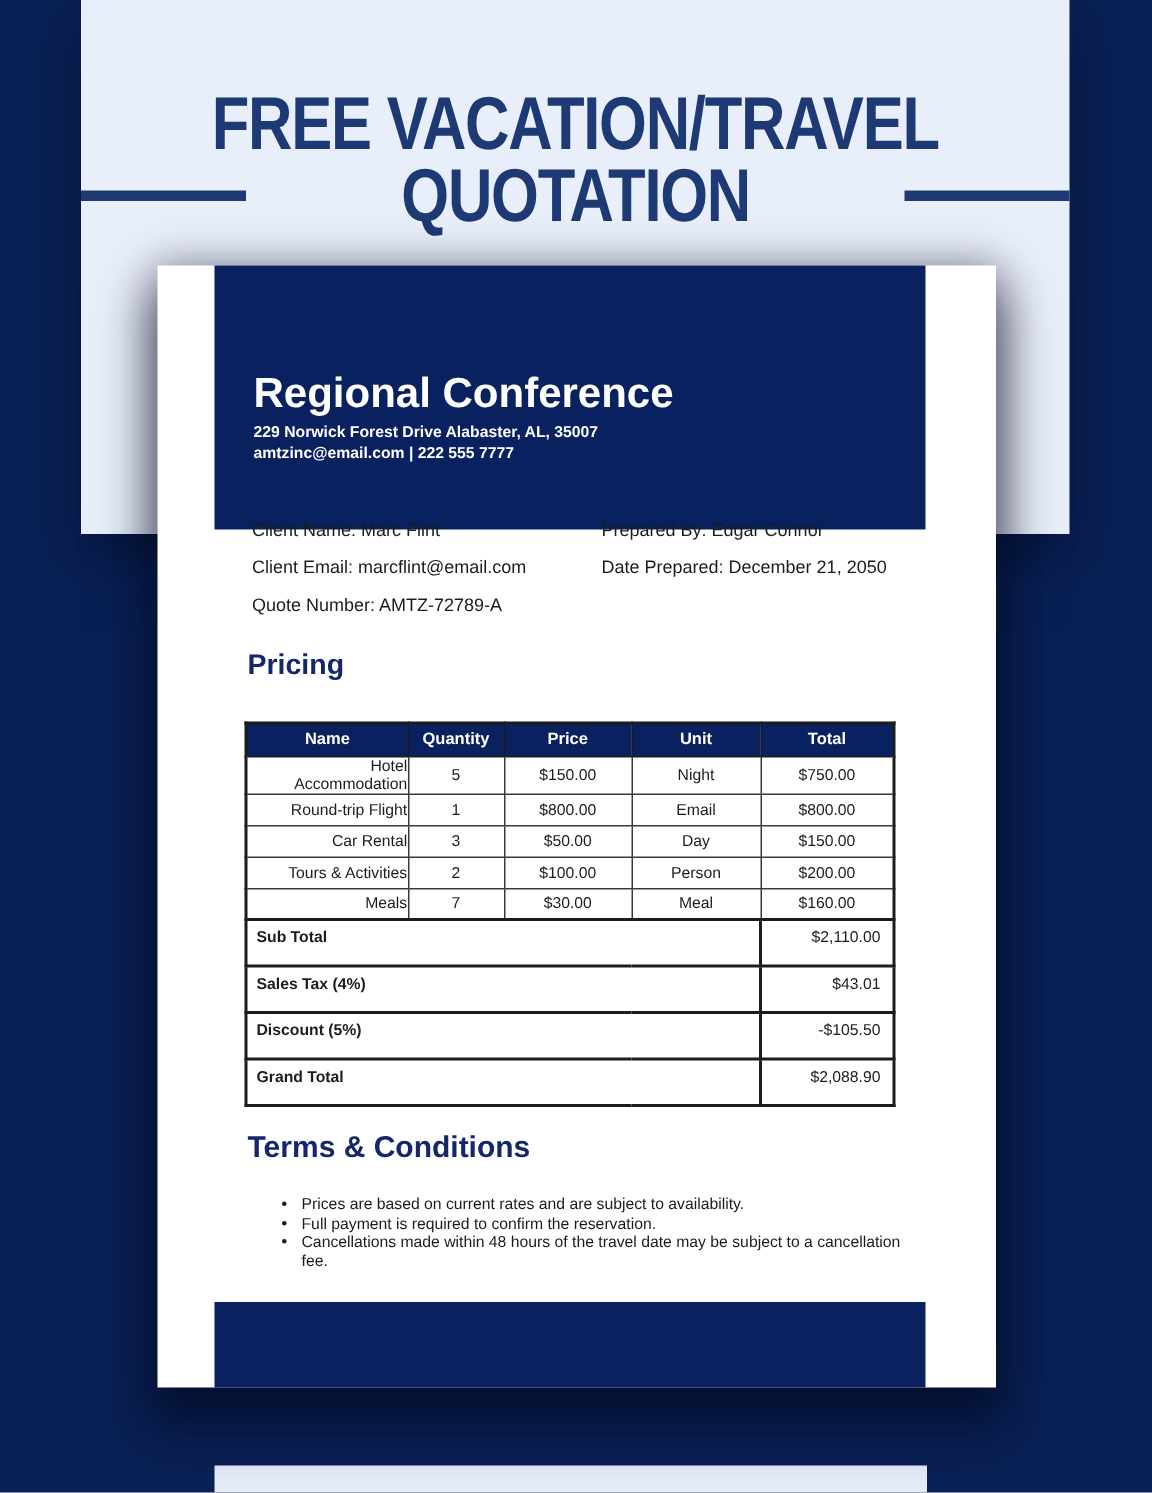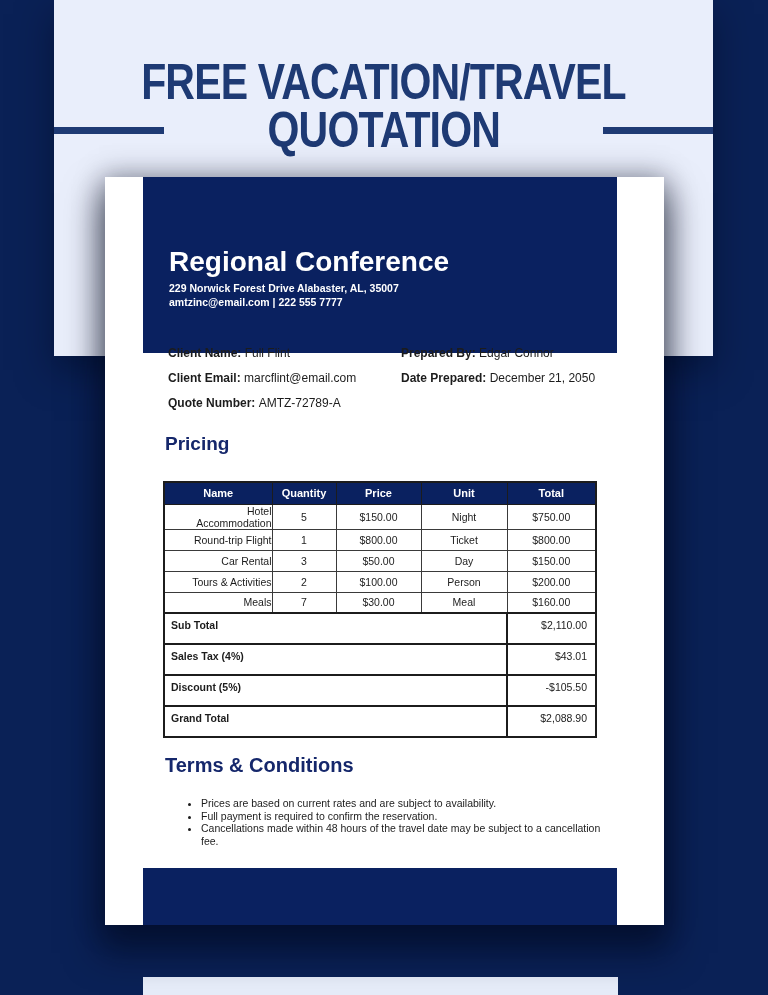--- a/index.html
+++ b/index.html
@@ -66,21 +66,21 @@
   .company-address{font-size:10.5px;font-weight:bold;line-height:14px;margin-top:4px;}
   .company-contact{font-size:10.5px;font-weight:bold;line-height:14px;}
 
   .client-info{
     position:absolute;top:170px;left:63px;right:40px;
     display:flex;color:var(--ink);font-size:12px;
   }
   .info-col{width:233px;}
   .info-col + .info-col{flex:1;}
   .info-field{margin-bottom:13px;line-height:12px;white-space:nowrap;}
-  .info-label{font-weight:bold;}
+  .info-label{font-weight:normal;}
 
   .section-heading{
     position:absolute;color:var(--heading-navy);
     font-size:19px;line-height:22px;font-weight:bold;
   }
   .pricing-heading{top:256px;left:60px;}
   .terms-heading{top:577px;left:60px;font-size:20px;}
 
   .pricing-table{
     position:absolute;top:304px;left:58px;width:432px;
@@ -138,21 +138,21 @@
   <div class="page">
 
     <div class="page-header">
       <div class="company-name">Regional Conference</div>
       <div class="company-address">229 Norwick Forest Drive Alabaster, AL, 35007</div>
       <div class="company-contact">amtzinc@email.com | 222 555 7777</div>
     </div>
 
     <div class="client-info">
       <div class="info-col">
-          <div class="info-field"><span class="info-label">Client Name: </span><span>Full Flint</span></div>
+          <div class="info-field"><span class="info-label">Client Name: </span><span>Marc Flint</span></div>
           <div class="info-field"><span class="info-label">Client Email: </span><span>marcflint@email.com</span></div>
           <div class="info-field"><span class="info-label">Quote Number: </span><span>AMTZ-72789-A</span></div>
         </div>
       <div class="info-col">
           <div class="info-field"><span class="info-label">Prepared By: </span><span>Edgar Connor</span></div>
           <div class="info-field"><span class="info-label">Date Prepared: </span><span>December 21, 2050</span></div>
         </div>
     </div>
 
     <h2 class="section-heading pricing-heading">Pricing</h2>
@@ -179,21 +179,21 @@
             <td class="cell-name">Hotel Accommodation</td>
             <td>5</td>
             <td>$150.00</td>
             <td>Night</td>
             <td>$750.00</td>
           </tr>
           <tr>
             <td class="cell-name">Round-trip Flight</td>
             <td>1</td>
             <td>$800.00</td>
-            <td>Ticket</td>
+            <td>Email</td>
             <td>$800.00</td>
           </tr>
           <tr>
             <td class="cell-name">Car Rental</td>
             <td>3</td>
             <td>$50.00</td>
             <td>Day</td>
             <td>$150.00</td>
           </tr>
           <tr>

